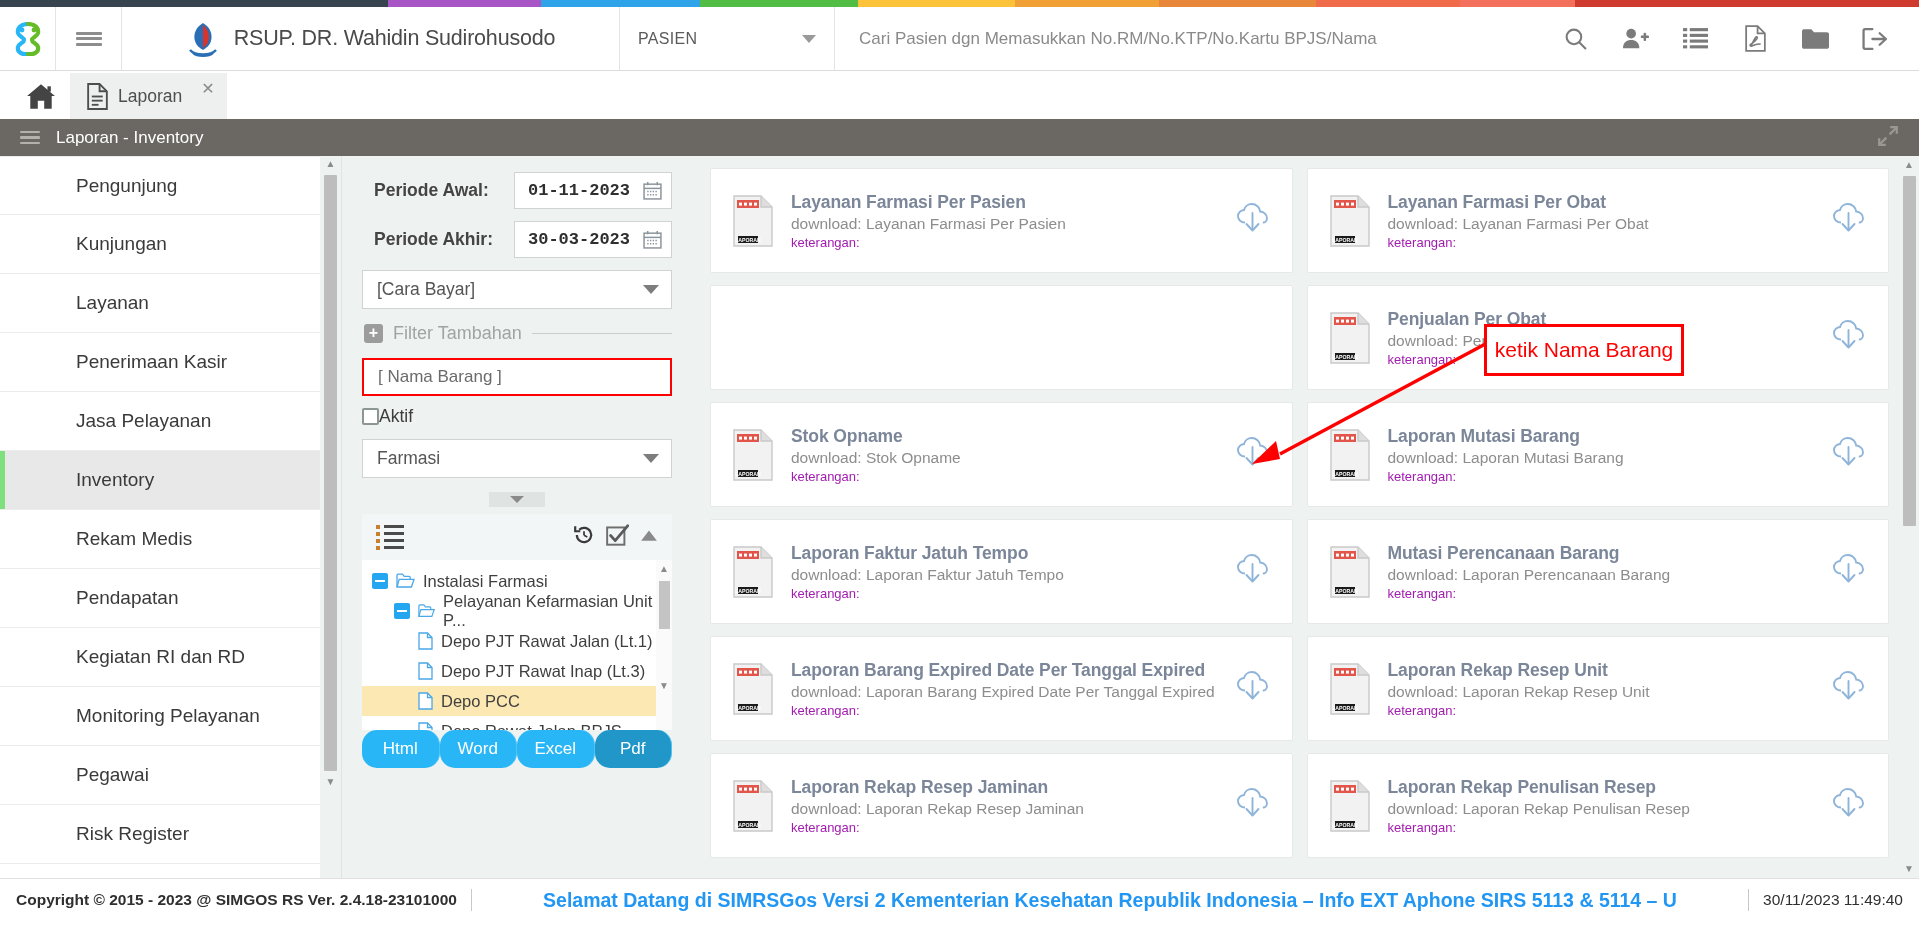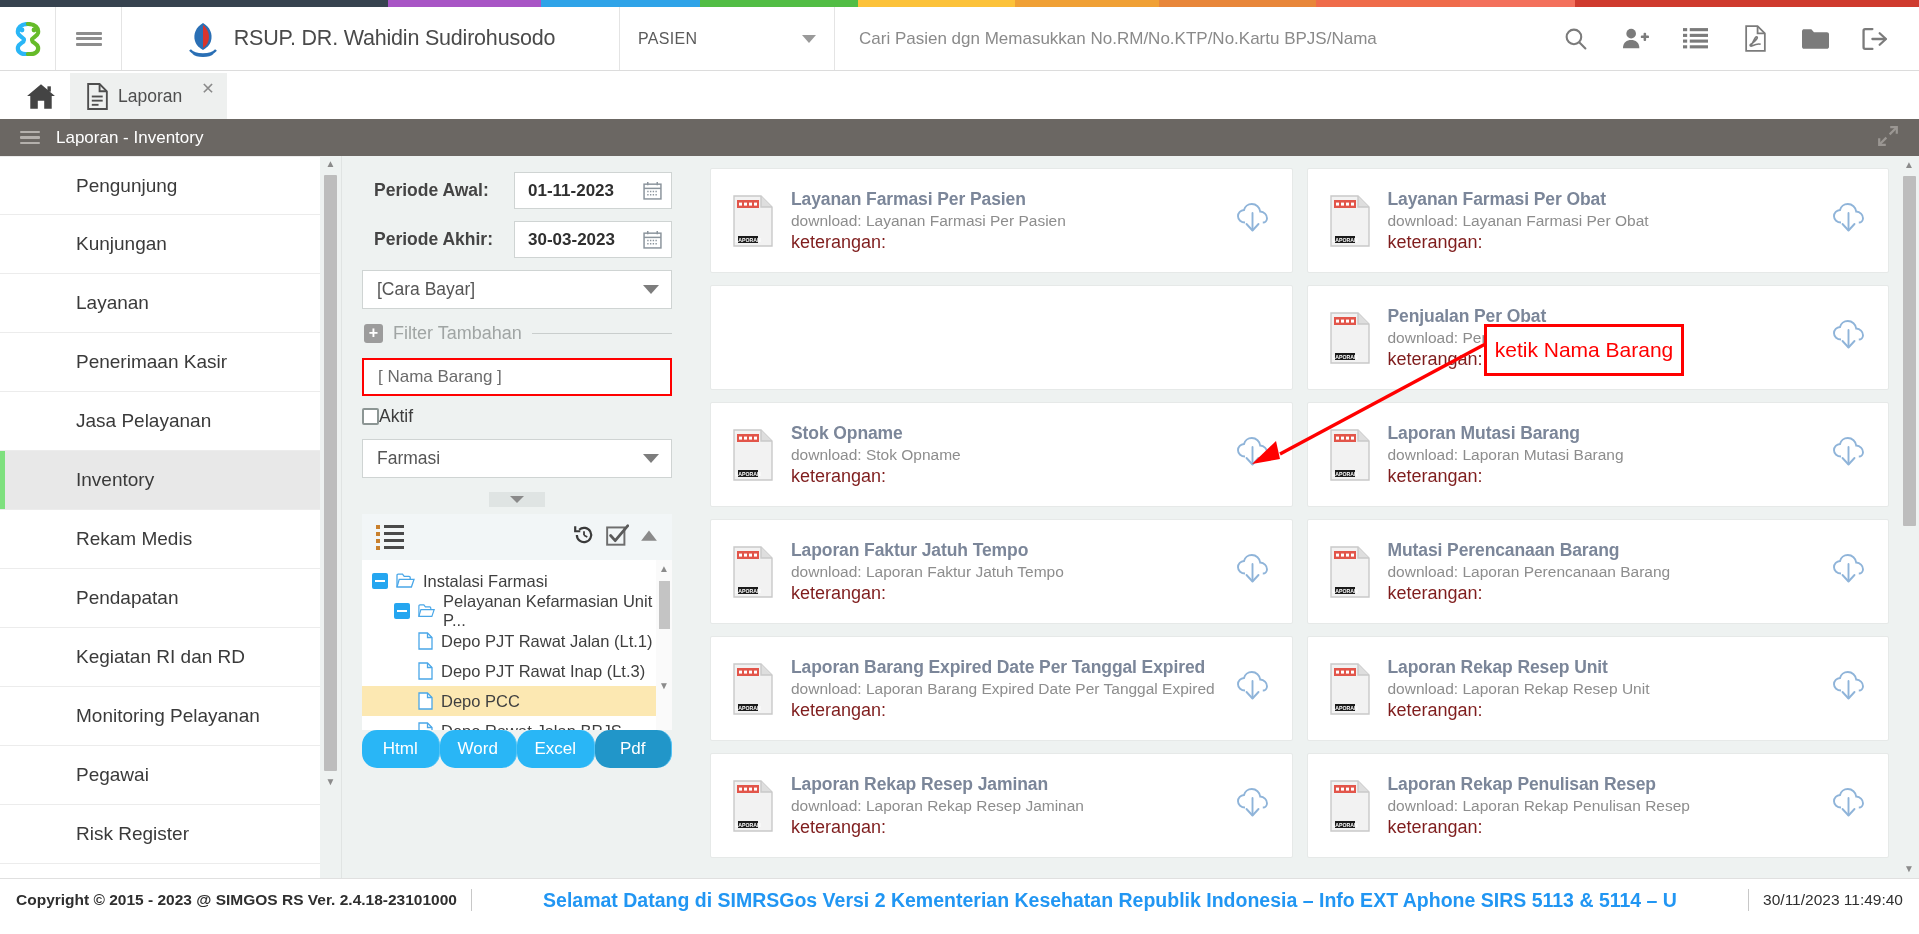--- a/index.html
+++ b/index.html
@@ -98,21 +98,21 @@
 
   
   .filterpanel {
     width: 350px; background: #eef2f1; height: 100%; padding: 16px 20px 0 20px;
     position: relative; overflow: hidden;
   }
   .frow { display: flex; align-items: center; margin-bottom: 12px; margin-left: 12px; }
   .flabel { width: 140px; font-size: 17.5px; color: #444; font-weight: bold; }
   .datebox {
     flex: 1; height: 37px; background: #ffffff; border: 1px solid #cfd4d3;
-    display: flex; align-items: center; justify-content: space-between; padding: 0 9px 0 13px;
+    display: flex; align-items: center; justify-content: space-between; padding: 0 9px 0 13px; font-family: Liberation Mono, monospace;
   }
   .datebox span.val { font-size: 17px; color: #2f2f2f; font-weight: bold; }
   .selbox {
     width: 100%; height: 39px; background: #ffffff; border: 1px solid #cfd4d3;
     display: flex; align-items: center; justify-content: space-between; padding: 0 12px 0 14px;
     margin-bottom: 14px; cursor: pointer;
   }
   .selbox span.sv { font-size: 17.5px; color: #555; }
   .sel-caret { width:0;height:0;border-left:8px solid transparent;border-right:8px solid transparent;border-top:9px solid #7d7d7d; }
   .fdivider { display: flex; align-items: center; gap: 10px; margin: 4px 0 14px 2px; }
@@ -172,21 +172,21 @@
   .card {
     background: #ffffff; border: 1px solid #e6e9e8; border-radius: 2px;
     height: 105px; display: flex; align-items: center; padding: 0 22px 0 20px;
     position: relative; cursor: pointer;
   }
   .card.ghost { background: #ffffff; }
   .lapicon { width: 44px; flex: 0 0 44px; margin-right: 16px; }
   .cardtext { flex: 1; display: flex; flex-direction: column; justify-content: center; gap: 2px; }
   .ctitle { font-size: 17.5px; font-weight: bold; color: #7b8699; letter-spacing: -.1px; }
   .csub { font-size: 15.5px; color: #8d8d8d; }
-  .cket { font-size: 18px; color: #7f1d1d; }
+  .cket { font-size: 13px; color: #a21caf; }
   .dlicon { flex: 0 0 34px; color: #8fb4d9; cursor: pointer; }
 
   
   .annot-box {
     position: absolute; border: 3px solid #ff0000; background: #ffffff;
     display: flex; align-items: center; justify-content: center;
     color: #ff0000; font-size: 21px; z-index: 30;
   }
   .annot-arrow { position: absolute; z-index: 29; pointer-events: none; }
 

